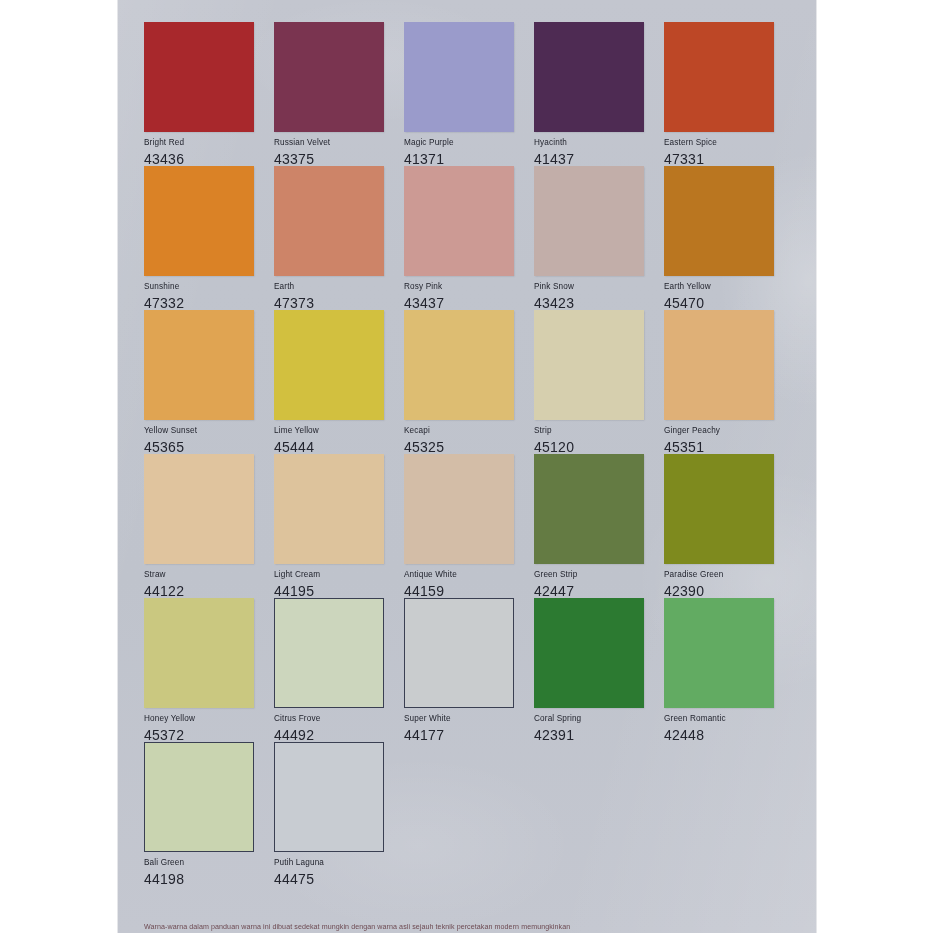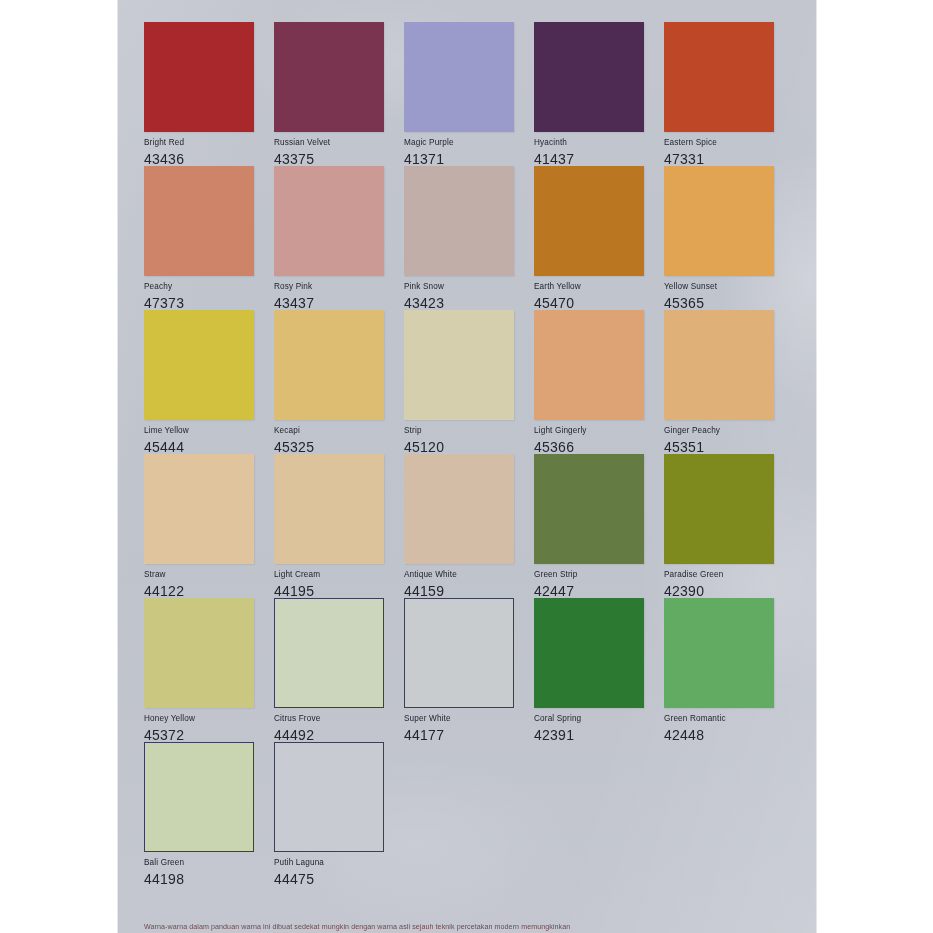--- a/index.html
+++ b/index.html
@@ -155,23 +155,30 @@
           </div>
         </div>
         <div class="swatch-cell">
           <div class="swatch-chip" style="background-color: rgb(189, 71, 38);"></div>
           <div class="swatch-meta">
             <div class="swatch-name">Eastern Spice</div>
             <div class="swatch-code">47331</div>
           </div>
         </div>
         <div class="swatch-cell">
+          <div class="swatch-chip" style="background-color: rgb(218, 130, 38);"></div>
+          <div class="swatch-meta">
+            <div class="swatch-name">Sunshine</div>
+            <div class="swatch-code">47332</div>
+          </div>
+        </div>
+        <div class="swatch-cell">
           <div class="swatch-chip" style="background-color: rgb(205, 132, 104);"></div>
           <div class="swatch-meta">
-            <div class="swatch-name">Peachy</div>
+            <div class="swatch-name">Earth</div>
             <div class="swatch-code">47373</div>
           </div>
         </div>
         <div class="swatch-cell">
           <div class="swatch-chip" style="background-color: rgb(204, 154, 148);"></div>
           <div class="swatch-meta">
             <div class="swatch-name">Rosy Pink</div>
             <div class="swatch-code">43437</div>
           </div>
         </div>
@@ -211,27 +218,20 @@
           </div>
         </div>
         <div class="swatch-cell">
           <div class="swatch-chip" style="background-color: rgb(214, 207, 174);"></div>
           <div class="swatch-meta">
             <div class="swatch-name">Strip</div>
             <div class="swatch-code">45120</div>
           </div>
         </div>
         <div class="swatch-cell">
-          <div class="swatch-chip" style="background-color: rgb(221, 163, 117);"></div>
-          <div class="swatch-meta">
-            <div class="swatch-name">Light Gingerly</div>
-            <div class="swatch-code">45366</div>
-          </div>
-        </div>
-        <div class="swatch-cell">
           <div class="swatch-chip" style="background-color: rgb(223, 176, 119);"></div>
           <div class="swatch-meta">
             <div class="swatch-name">Ginger Peachy</div>
             <div class="swatch-code">45351</div>
           </div>
         </div>
         <div class="swatch-cell">
           <div class="swatch-chip" style="background-color: rgb(224, 196, 158);"></div>
           <div class="swatch-meta">
             <div class="swatch-name">Straw</div>

